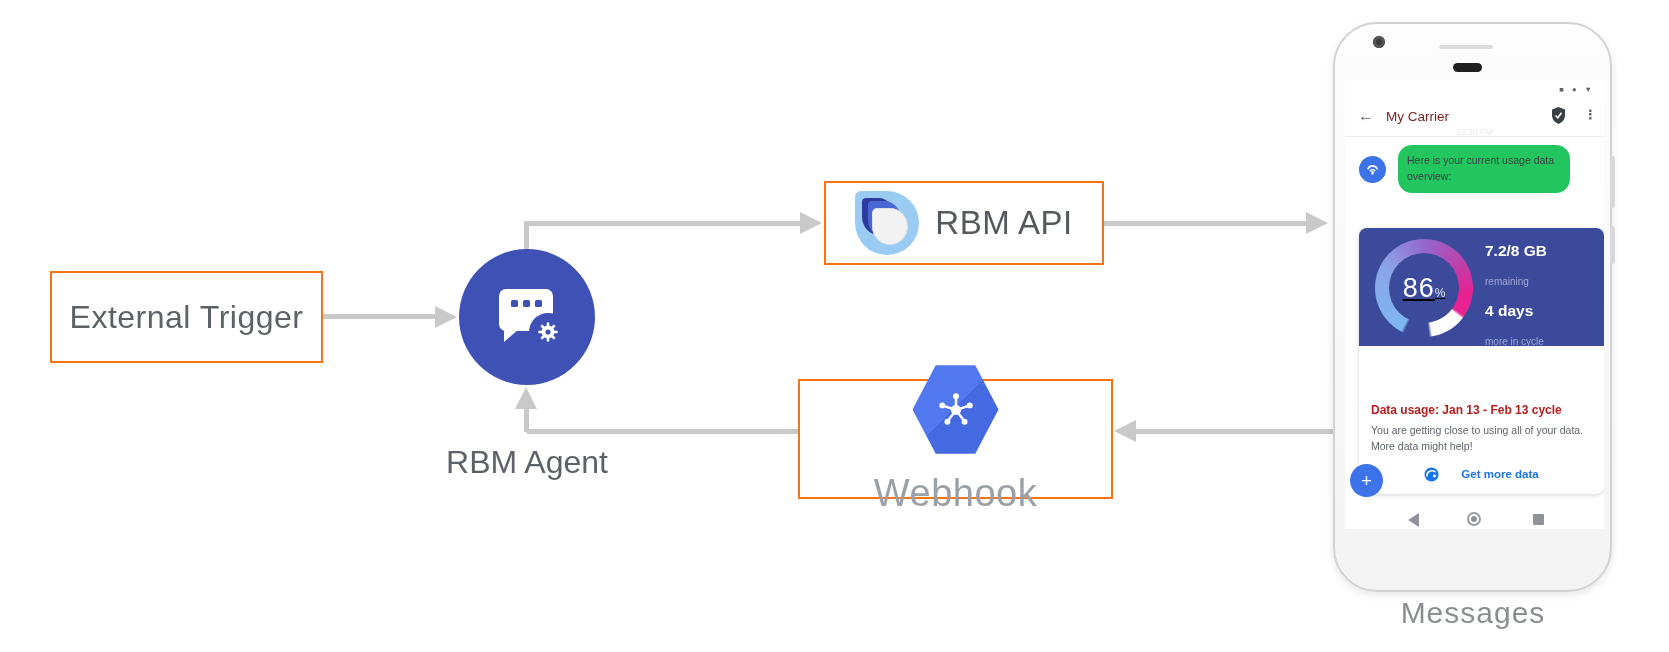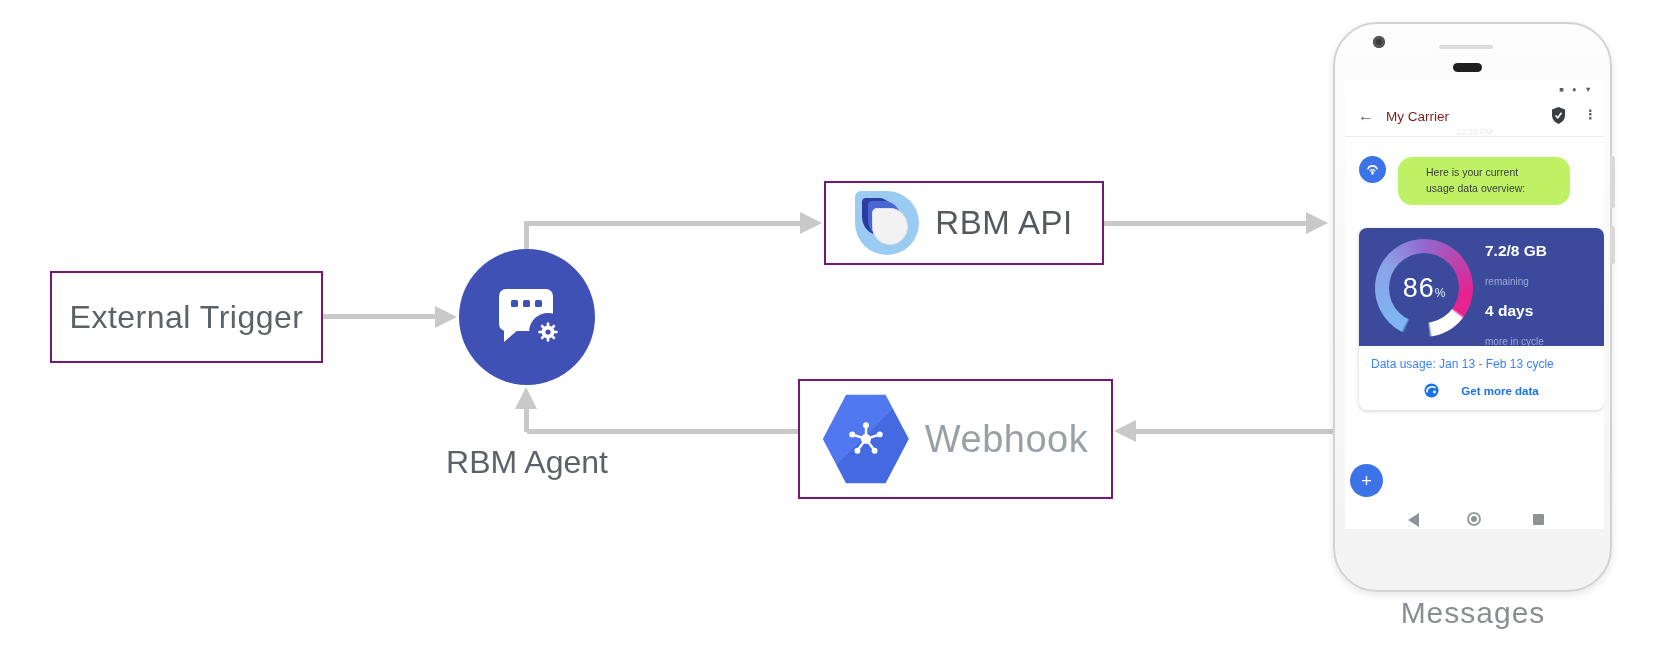--- a/index.html
+++ b/index.html
@@ -1,25 +1,25 @@
 <!DOCTYPE html>
 <html><head>
 <meta charset="utf-8">
 <style>
   html,body{margin:0;padding:0;background:#ffffff;}
   *{box-sizing:border-box;font-family:"Liberation Sans","DejaVu Sans",sans-serif;}
   .stage{position:relative;width:1669px;height:652px;background:#fff;overflow:hidden;}
 
   
-  .node-box{position:absolute;background:#fff;border:2px solid #701a75;display:flex;align-items:center;justify-content:center;}
+  .node-box{position:absolute;background:#fff;border:2px solid #f97316;display:flex;align-items:center;justify-content:center;}
   .ext-box{left:50px;top:271px;width:273px;height:92px;}
   .ext-label{font-size:32px;font-weight:300;color:#5e6268;letter-spacing:.5px;}
   .api-box{left:824px;top:181px;width:280px;height:84px;gap:16px;}
   .api-label{font-size:33px;font-weight:300;color:#55585c;letter-spacing:.5px;}
-  .wh-box{left:798px;top:379px;width:315px;height:120px;gap:16px;}
+  .wh-box{left:798px;top:379px;width:315px;height:120px;gap:16px;flex-direction:column;}
   .wh-label{font-size:38px;font-weight:300;color:#9aa0a6;letter-spacing:.5px;}
   .big-caption{position:absolute;text-align:center;font-weight:300;}
   .agent-caption{left:397px;top:444px;width:260px;font-size:32px;color:#5e6268;}
   .messages-caption{left:1353px;top:596px;width:240px;font-size:30px;color:#8a8e92;letter-spacing:1px;}
 
   
   .aline{position:absolute;background:#c9c9c9;}
   .ahead{position:absolute;width:0;height:0;}
   .ahead.right{border-top:11px solid transparent;border-bottom:11px solid transparent;border-left:22px solid #c9c9c9;}
   .ahead.left{border-top:11px solid transparent;border-bottom:11px solid transparent;border-right:22px solid #c9c9c9;}
@@ -55,40 +55,40 @@
 
   .status-row{position:absolute;right:9px;top:5px;font-size:7.5px;color:#5f6368;letter-spacing:3px;}
   .hdr-back{position:absolute;left:13px;top:27px;font-size:16px;color:#5f6368;}
   .hdr-title{position:absolute;left:41px;top:29px;font-size:13.5px;color:#7f1d1d;}
   .hdr-shield{position:absolute;left:206px;top:27px;}
   .hdr-menu{position:absolute;left:239px;top:27px;font-size:13px;color:#5f6368;font-weight:bold;}
   .hdr-divider{position:absolute;left:0;top:56px;width:259px;height:1px;background:#ececec;}
   .faint-time{position:absolute;left:0;top:47px;width:259px;text-align:center;font-size:8.5px;color:rgba(60,64,67,.12);}
 
   .bot-avatar{position:absolute;left:14px;top:76px;width:27px;height:27px;border-radius:50%;background:#3D73E9;display:flex;align-items:center;justify-content:center;}
-  .bot-bubble{position:absolute;left:53px;top:77px;width:172px;background:#bef264;border-radius:14px;padding:8px 28px;
+  .bot-bubble{position:absolute;left:53px;top:65px;width:172px;background:#22c55e;border-radius:14px;padding:8px 9px;
               font-size:10.5px;line-height:1.5;color:#3c4043;}
 
   .card{position:absolute;left:14px;top:148px;width:245px;border-radius:8px;box-shadow:0 1px 4px rgba(0,0,0,.18);background:#fff;}
   .card-blue{position:relative;height:118px;background:#3B4A9B;border-radius:8px 8px 0 0;overflow:hidden;}
   .gauge{position:absolute;left:16px;top:11px;width:98px;height:98px;border-radius:50%;
          background:conic-gradient(from 0deg,
            #9468CF 0deg,#C13DA8 60deg,#E62391 95deg,#E62391 125deg,
            #ffffff 129deg,#ffffff 170deg,
            #3B4A9B 174deg,#3B4A9B 204deg,
            #7EB7F3 208deg,#8BA3E8 300deg,#9468CF 360deg);}
-  .gauge-hole{position:absolute;inset:14px;border-radius:50%;background:#3B4A9B;display:flex;align-items:center;justify-content:center;}
+  .gauge-hole{position:absolute;inset:14px;border-radius:50%;background:#3B4A9B;display:flex;align-items:center;justify-content:center;text-decoration:underline;}
   .gauge-pct{font-size:27px;font-weight:300;color:#fff;letter-spacing:1px;}
   .gauge-sign{font-size:12px;color:#e8eaf6;margin-top:10px;}
   .card-stats{position:absolute;left:126px;top:14px;width:108px;text-align:left;color:#fff;}
   .stat-big{font-size:15.5px;font-weight:bold;}
   .stat-sub{font-size:10px;color:#9FA9D8;margin-top:16px;}
   .stat-gap{margin-top:15px;}
   .card-white{padding:11px 12px 12px 12px;}
-  .cw-title{font-size:12px;font-weight:normal;color:#3b82f6;white-space:nowrap;}
+  .cw-title{font-size:12px;font-weight:bold;color:#b91c1c;white-space:nowrap;margin-top:46px;}
   .cw-body{font-size:10.5px;color:#5f6368;line-height:1.55;margin-top:5px;white-space:nowrap;}
   .cw-cta{display:flex;align-items:center;justify-content:center;gap:22px;margin-top:12px;}
   .cw-cta-label{font-size:11.5px;font-weight:bold;color:#1A73E8;}
 
   .plus-btn{position:absolute;left:5px;top:384px;width:33px;height:33px;border-radius:50%;background:#3D73E9;
             display:flex;align-items:center;justify-content:center;color:#fff;font-size:18px;line-height:1;}
   .rcs-pill{position:absolute;left:44px;top:384px;width:203px;height:33px;border:1.5px solid #dfe1e5;border-radius:18px;
             display:flex;align-items:center;background:#fff;}
   .rcs-input{flex:1;border:none;outline:none;background:transparent;font-size:11.5px;color:#5f6368;padding:0 8px 0 15px;}
   .rcs-input::placeholder{color:#a7adb3;letter-spacing:.5px;}
@@ -227,20 +227,24 @@
           </div>
           <div class="card-stats">
             <div class="stat-big">7.2/8 GB</div>
             <div class="stat-sub">remaining</div>
             <div class="stat-big stat-gap">4 days</div>
             <div class="stat-sub">more in cycle</div>
           </div>
         </div>
         <div class="card-white">
           <div class="cw-title">Data usage: Jan 13 - Feb 13 cycle</div>
+          <div class="cw-body">
+            <div>You are getting close to using all of your data.</div>
+            <div>More data might help!</div>
+          </div>
           <div class="cw-cta">
             <svg width="15" height="15" viewBox="0 0 16 16">
               <circle cx="8" cy="8" r="7.5" fill="#1A73E8"></circle>
               <path d="M3.2 9.5 a5.5 4.6 0 0 1 8.6 -4.6" fill="none" stroke="#ffffff" stroke-width="1.6" stroke-linecap="round"></path>
               <circle cx="11.2" cy="9.6" r="1.5" fill="#ffffff"></circle>
             </svg>
             <span class="cw-cta-label">Get more data</span>
           </div>
         </div>
       </div>

